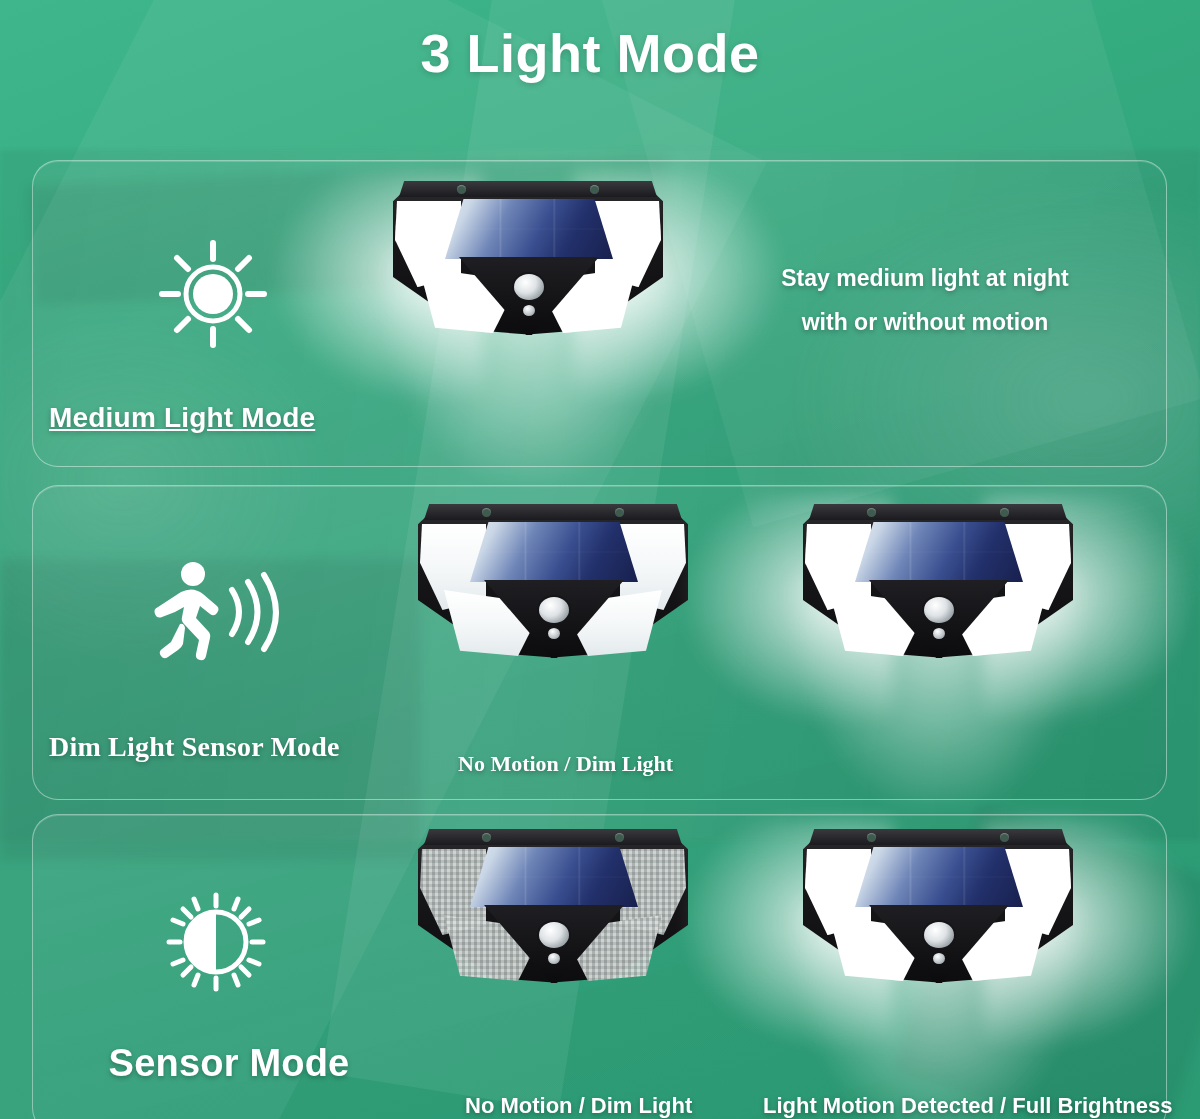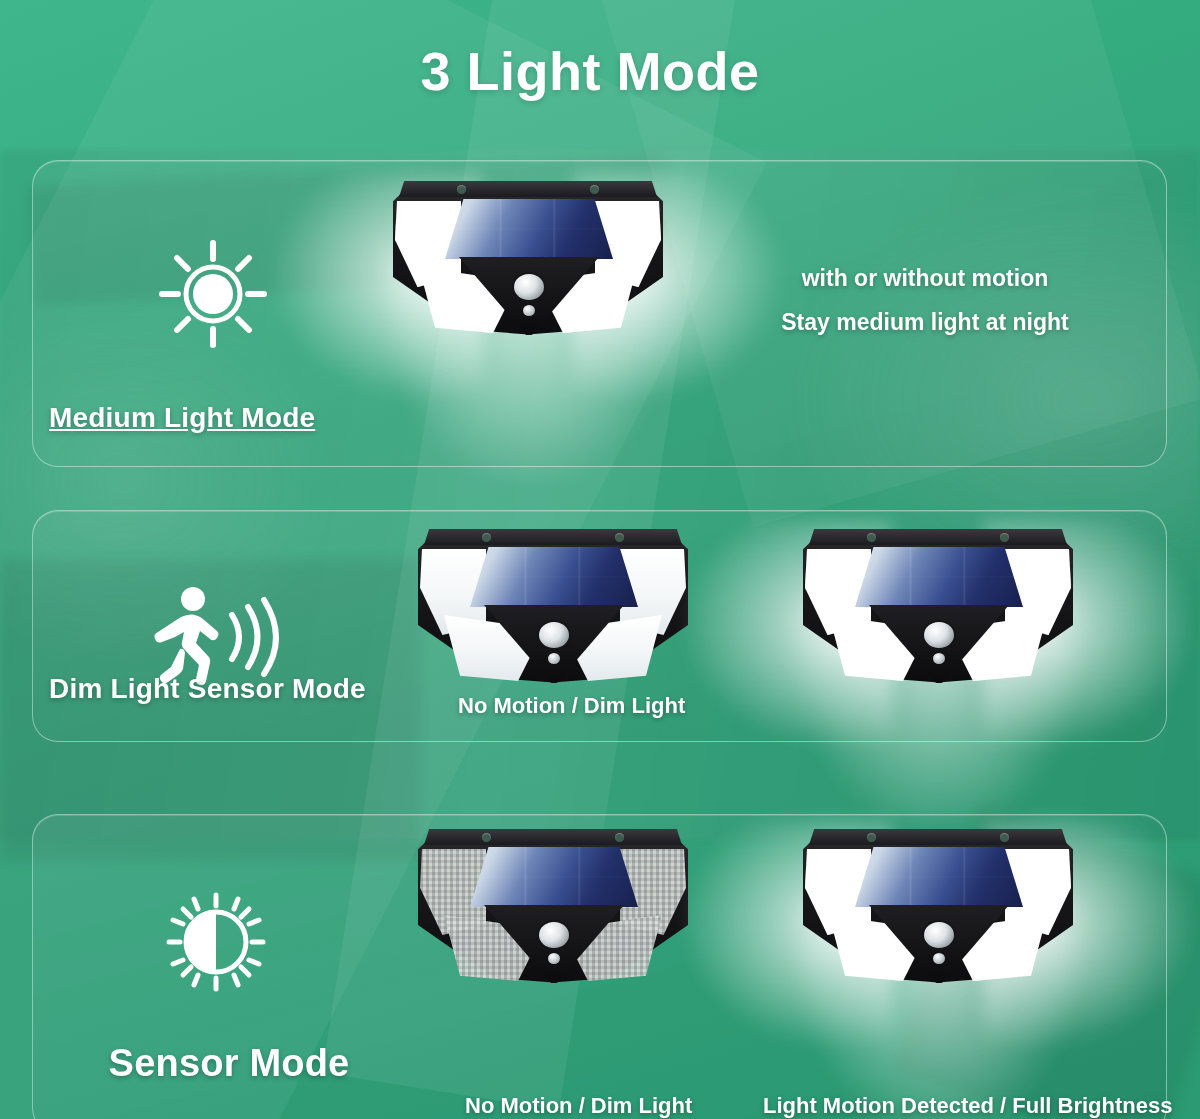--- a/index.html
+++ b/index.html
@@ -25,35 +25,35 @@
               radial-gradient(ellipse 420px 300px at 1090px 250px, rgba(255,255,255,.16), transparent 72%),
               linear-gradient(100deg, rgba(0,0,0,.05) 0%, rgba(255,255,255,.04) 45%, rgba(0,0,0,.06) 100%);
             filter:blur(2px); }
   .bg-dark{ position:absolute; background:rgba(0,0,0,.07); filter:blur(6px); }
   .bg-d1{ left:30px; top:170px; width:640px; height:120px; transform:rotate(-3deg); }
   .bg-d2{ left:0px;  top:560px; width:420px; height:300px; }
   .bg-d3{ left:930px; top:840px; width:280px; height:280px; transform:rotate(18deg); }
 
   
   .title{
-    position:absolute; left:0; top:40px; width:1180px; text-align:center;
+    position:absolute; left:0; top:22px; width:1180px; text-align:center;
     font-size:54px; font-weight:700; color:#fff; letter-spacing:.5px;
     text-shadow:0 2px 6px rgba(0,0,0,.17);
   }
 
   
   .panel{
     position:absolute; left:32px; width:1135px;
     border:1.5px solid rgba(255,255,255,.42);
     border-radius:26px;
     background:linear-gradient(165deg, rgba(255,255,255,.055), rgba(255,255,255,.015) 45%, rgba(0,0,0,.03));
     box-shadow:inset 0 1px 0 rgba(255,255,255,.18);
   }
   #panel-1{ top:160px;  height:307px; }
-  #panel-2{ top:510px;  height:232px; }
+  #panel-2{ top:485px;  height:315px;font-family:Liberation Serif, serif; }
   #panel-3{ top:814px;  height:320px; }
 
   
   .modecol{ position:absolute; left:0; top:0; width:380px; height:100%; }
   .mode-icon{ position:absolute; left:125px; top:78px; width:110px; height:110px; }
   #panel-2 .mode-icon{ top:68px; left:118px; width:130px; }
   #panel-3 .mode-icon{ top:72px; left:128px; }
   .mode-label{
     position:absolute; left:16px; bottom:36px; width:360px;
     color:#fff; font-size:28px; font-weight:700; letter-spacing:.2px;
@@ -218,22 +218,22 @@
       <div class="pir"></div>
       <div class="pir-sm"></div>
       <div class="top-bar">
         <span class="screw l"></span>
         <span class="screw r"></span>
       </div>
     </div>
   </div>
 
   <div class="desc">
+    <div>Stay medium light at night</div>
     <div>with or  without motion</div>
-    <div>Stay medium light at night</div>
   </div>
 </div>
 
 <div class="panel" id="panel-2">
 
   <div class="modecol">
     <div class="mode-icon">
       <svg viewBox="0 0 130 110" width="130" height="110">
         <g fill="#ffffff">
           <circle cx="42" cy="20" r="12"></circle>

